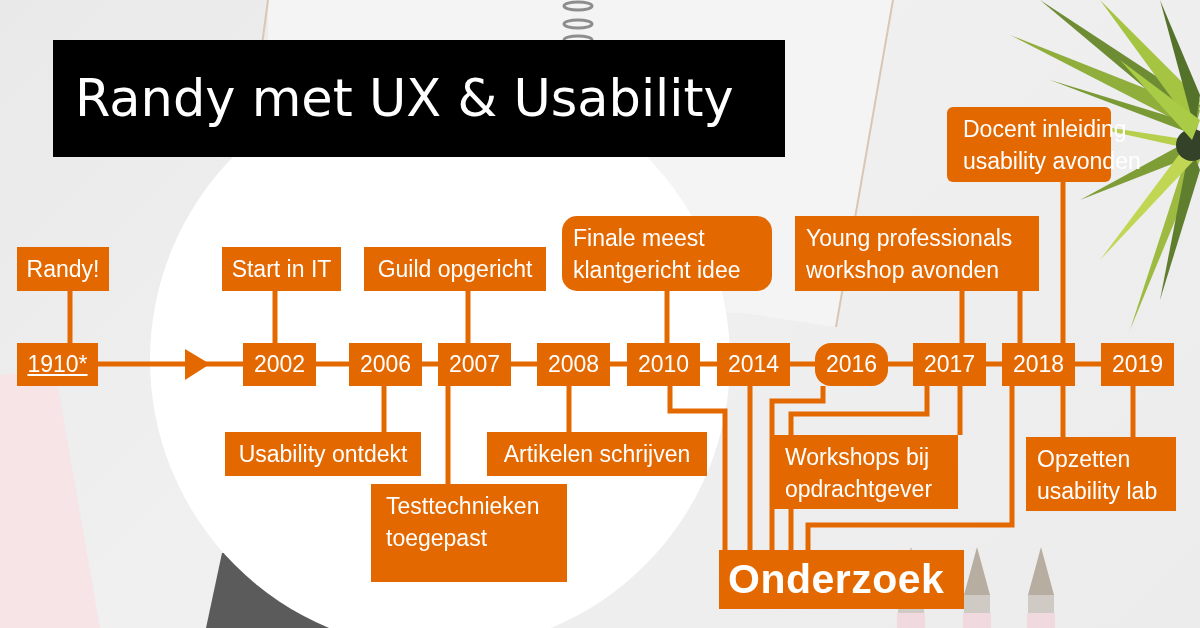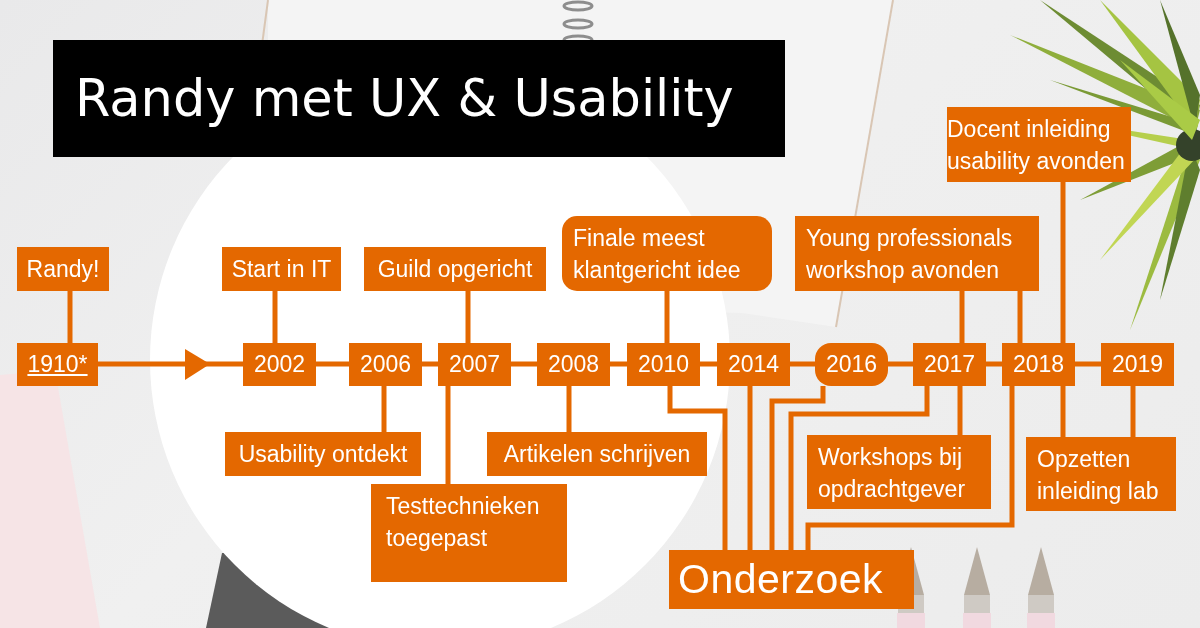--- a/index.html
+++ b/index.html
@@ -13,22 +13,22 @@
   .title-text { font-family: "DejaVu Sans", sans-serif; font-size: 51px; color: #fff;
                 letter-spacing: 0px; white-space: nowrap; }
   .box { position: absolute; background: #e46800; color: #fff; box-sizing: border-box;
          font-size: 23px; line-height: 32px; white-space: nowrap; }
   .box.single { display: flex; align-items: center; justify-content: center; }
   .box.multi { padding: 6px 0 0 11px; }
   .box.multi span { display: block; }
   .year { position: absolute; top: 343px; height: 43px; width: 73px; background: #e46800;
           color: #fff; font-size: 23px; display: flex; align-items: center; justify-content: center;
           box-sizing: border-box; }
-  .hub { position: absolute; left: 669px; top: 550px; width: 245px; height: 59px;
-         background: #e46800; color: #fff; font-weight: normal; font-size: 41px;
+  .hub { position: absolute; left: 719px; top: 550px; width: 245px; height: 59px;
+         background: #e46800; color: #fff; font-weight: bold; font-size: 41px;
          display: flex; align-items: center; box-sizing: border-box; padding-left: 9px;
          letter-spacing: 0.5px; }
 </style>
 </head>
 <body>
 
 <svg class="layer" viewBox="0 0 1200 628">
 
   <polygon points="268,0 893,0 836,327 742,313 268,300" fill="#f4f4f4"></polygon>
   <line x1="893" y1="0" x2="836" y2="327" stroke="#d9c6b4" stroke-width="2"></line>
@@ -129,39 +129,39 @@
   <span>Guild opgericht</span>
 </div>
 <div class="box multi" style="left:562px;top:216px;width:210px;height:75px;border-radius:15px;">
   <span>Finale meest</span>
   <span>klantgericht idee</span>
 </div>
 <div class="box multi" style="left:795px;top:216px;width:244px;height:75px;">
   <span>Young professionals</span>
   <span>workshop avonden</span>
 </div>
-<div class="box multi" style="left:947px;top:107px;width:184px;height:75px;padding-left:0;">
+<div class="box multi" style="left:947px;top:107px;width:164px;height:75px;padding-left:16px;border-radius:6px;">
   <span>Docent inleiding</span>
   <span>usability avonden</span>
 </div>
 
 <div class="box single" style="left:225px;top:432px;width:196px;height:44px;">
   <span>Usability ontdekt</span>
 </div>
 <div class="box multi" style="left:371px;top:484px;width:196px;height:98px;padding-left:15px;">
   <span>Testtechnieken</span>
   <span>toegepast</span>
 </div>
 <div class="box single" style="left:487px;top:432px;width:220px;height:44px;">
   <span>Artikelen schrijven</span>
 </div>
-<div class="box multi" style="left:807px;top:435px;width:184px;height:74px;">
+<div class="box multi" style="left:774px;top:435px;width:184px;height:74px;">
   <span>Workshops bij</span>
   <span>opdrachtgever</span>
 </div>
 <div class="box multi" style="left:1026px;top:437px;width:150px;height:74px;">
   <span>Opzetten</span>
-  <span>inleiding lab</span>
+  <span>usability lab</span>
 </div>
 
 <div class="hub">
   <span>Onderzoek</span>
 </div>
 
 </body></html>

